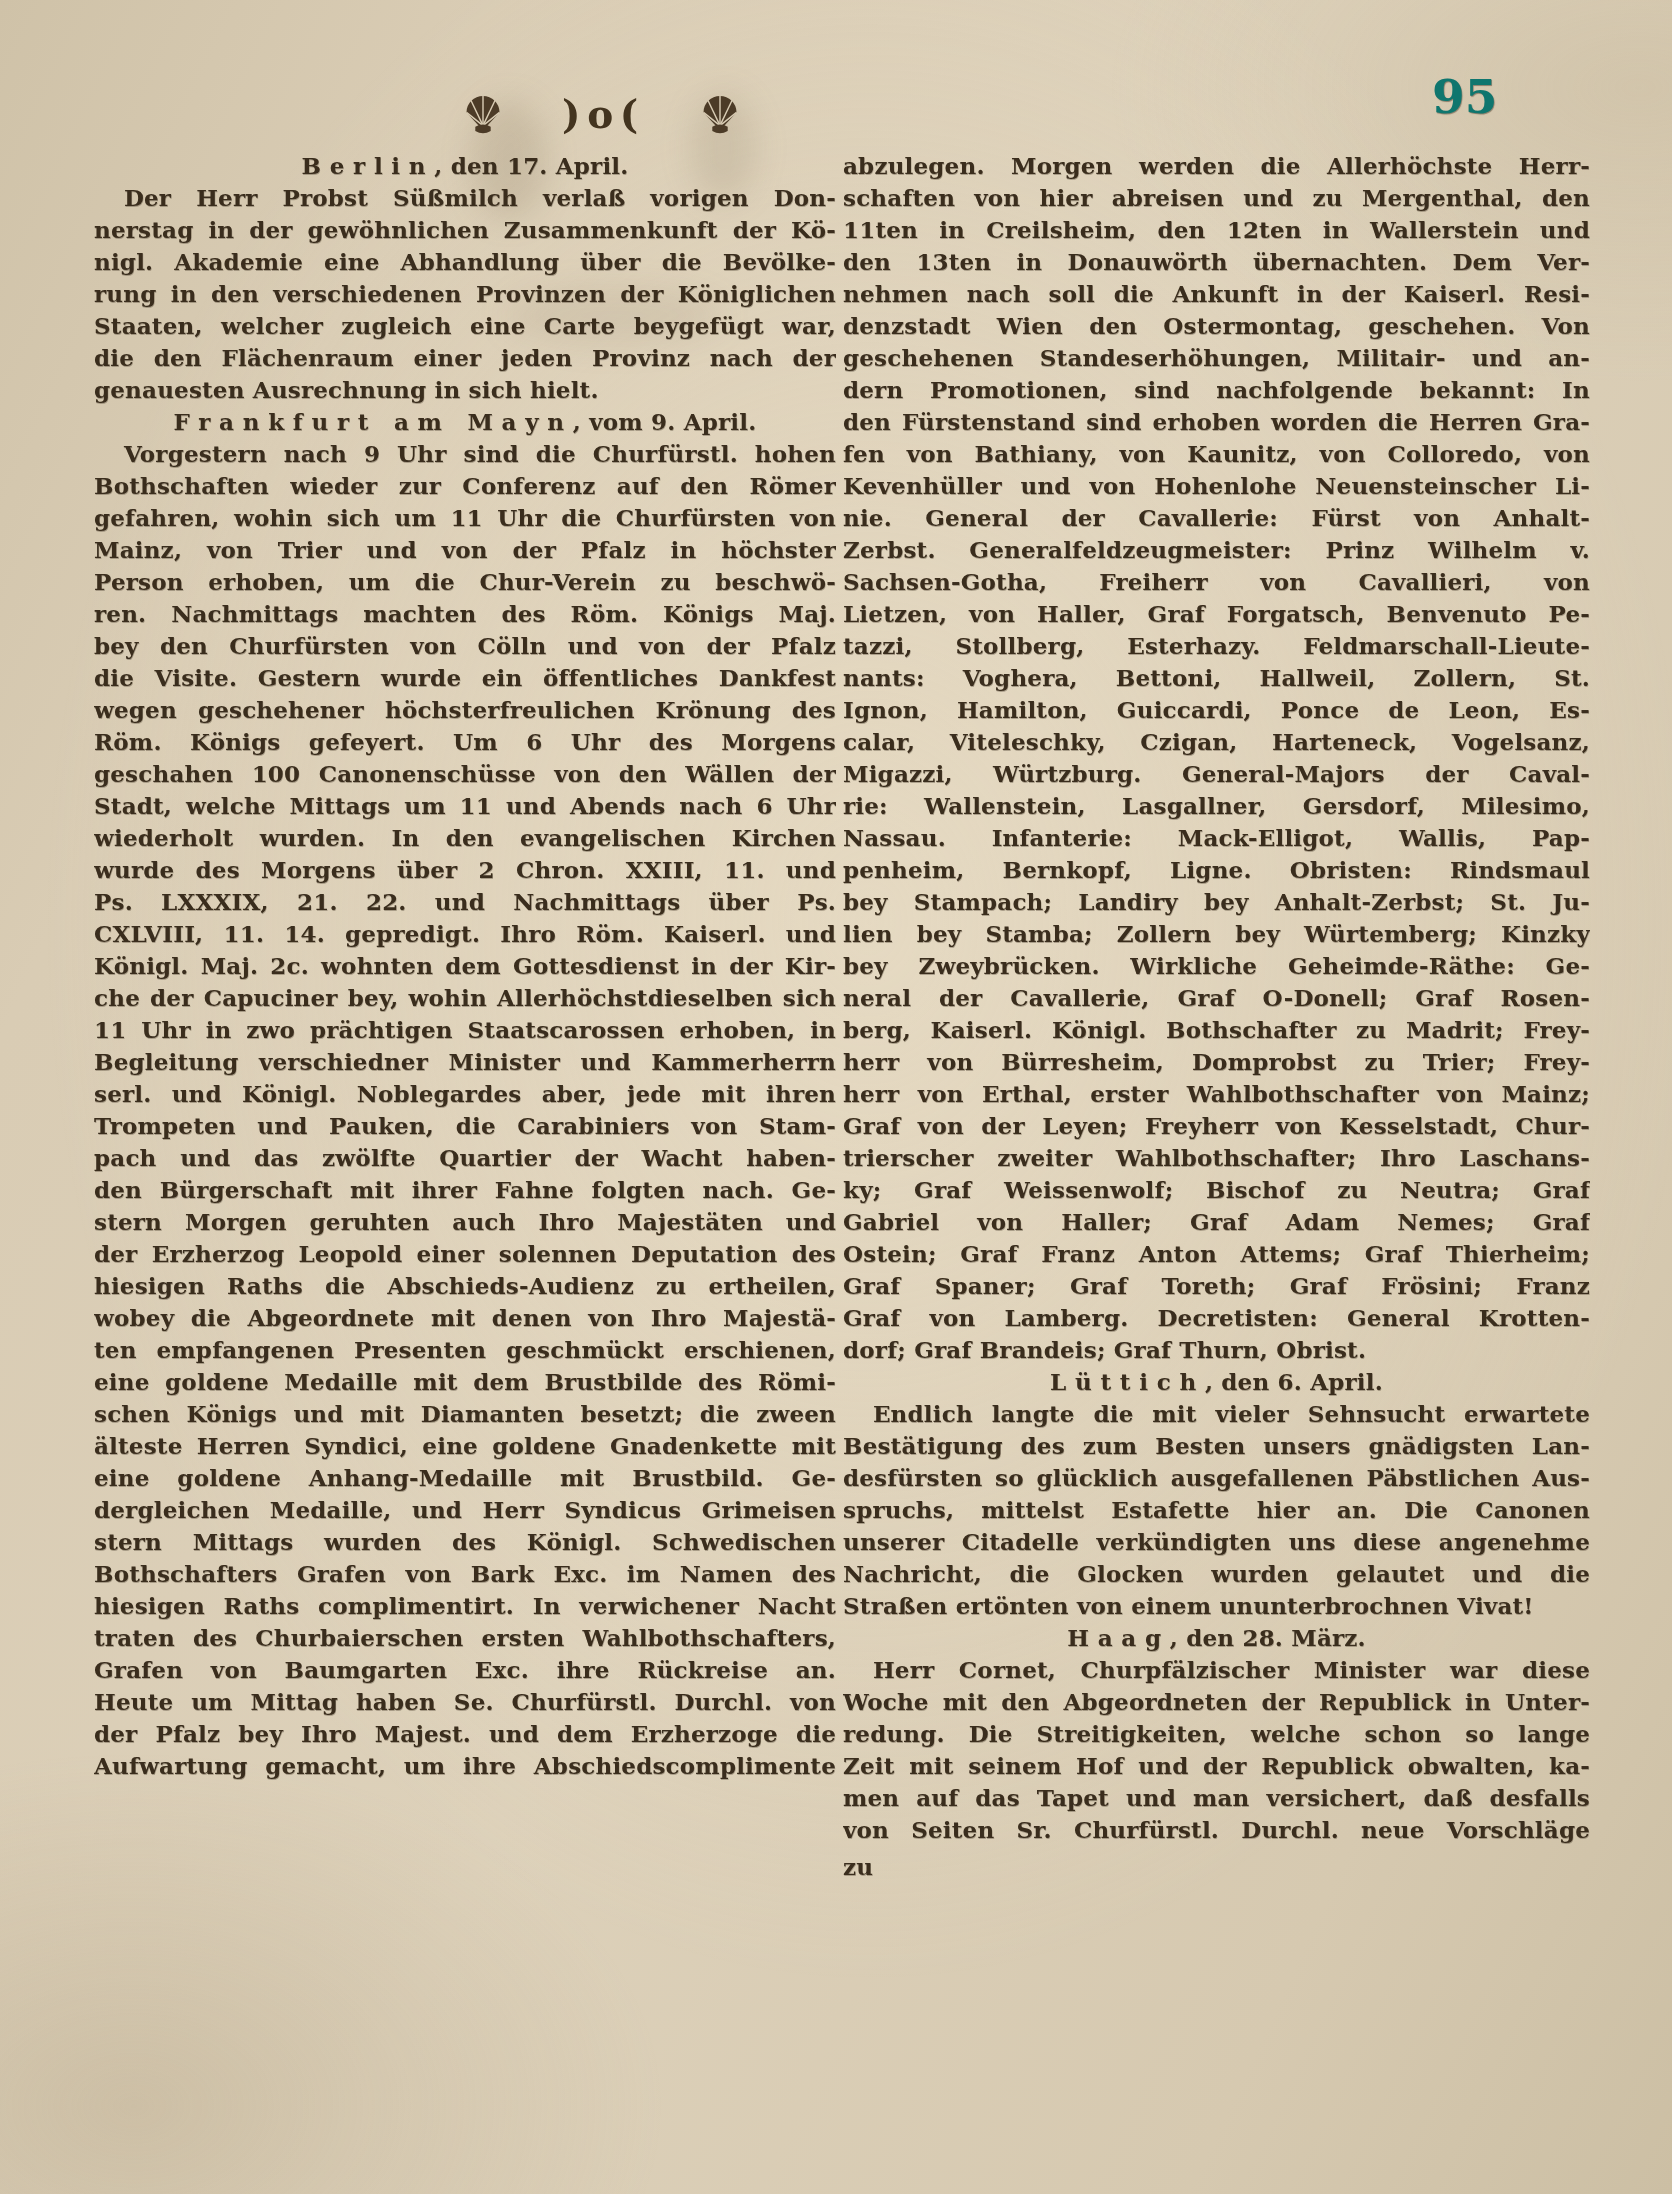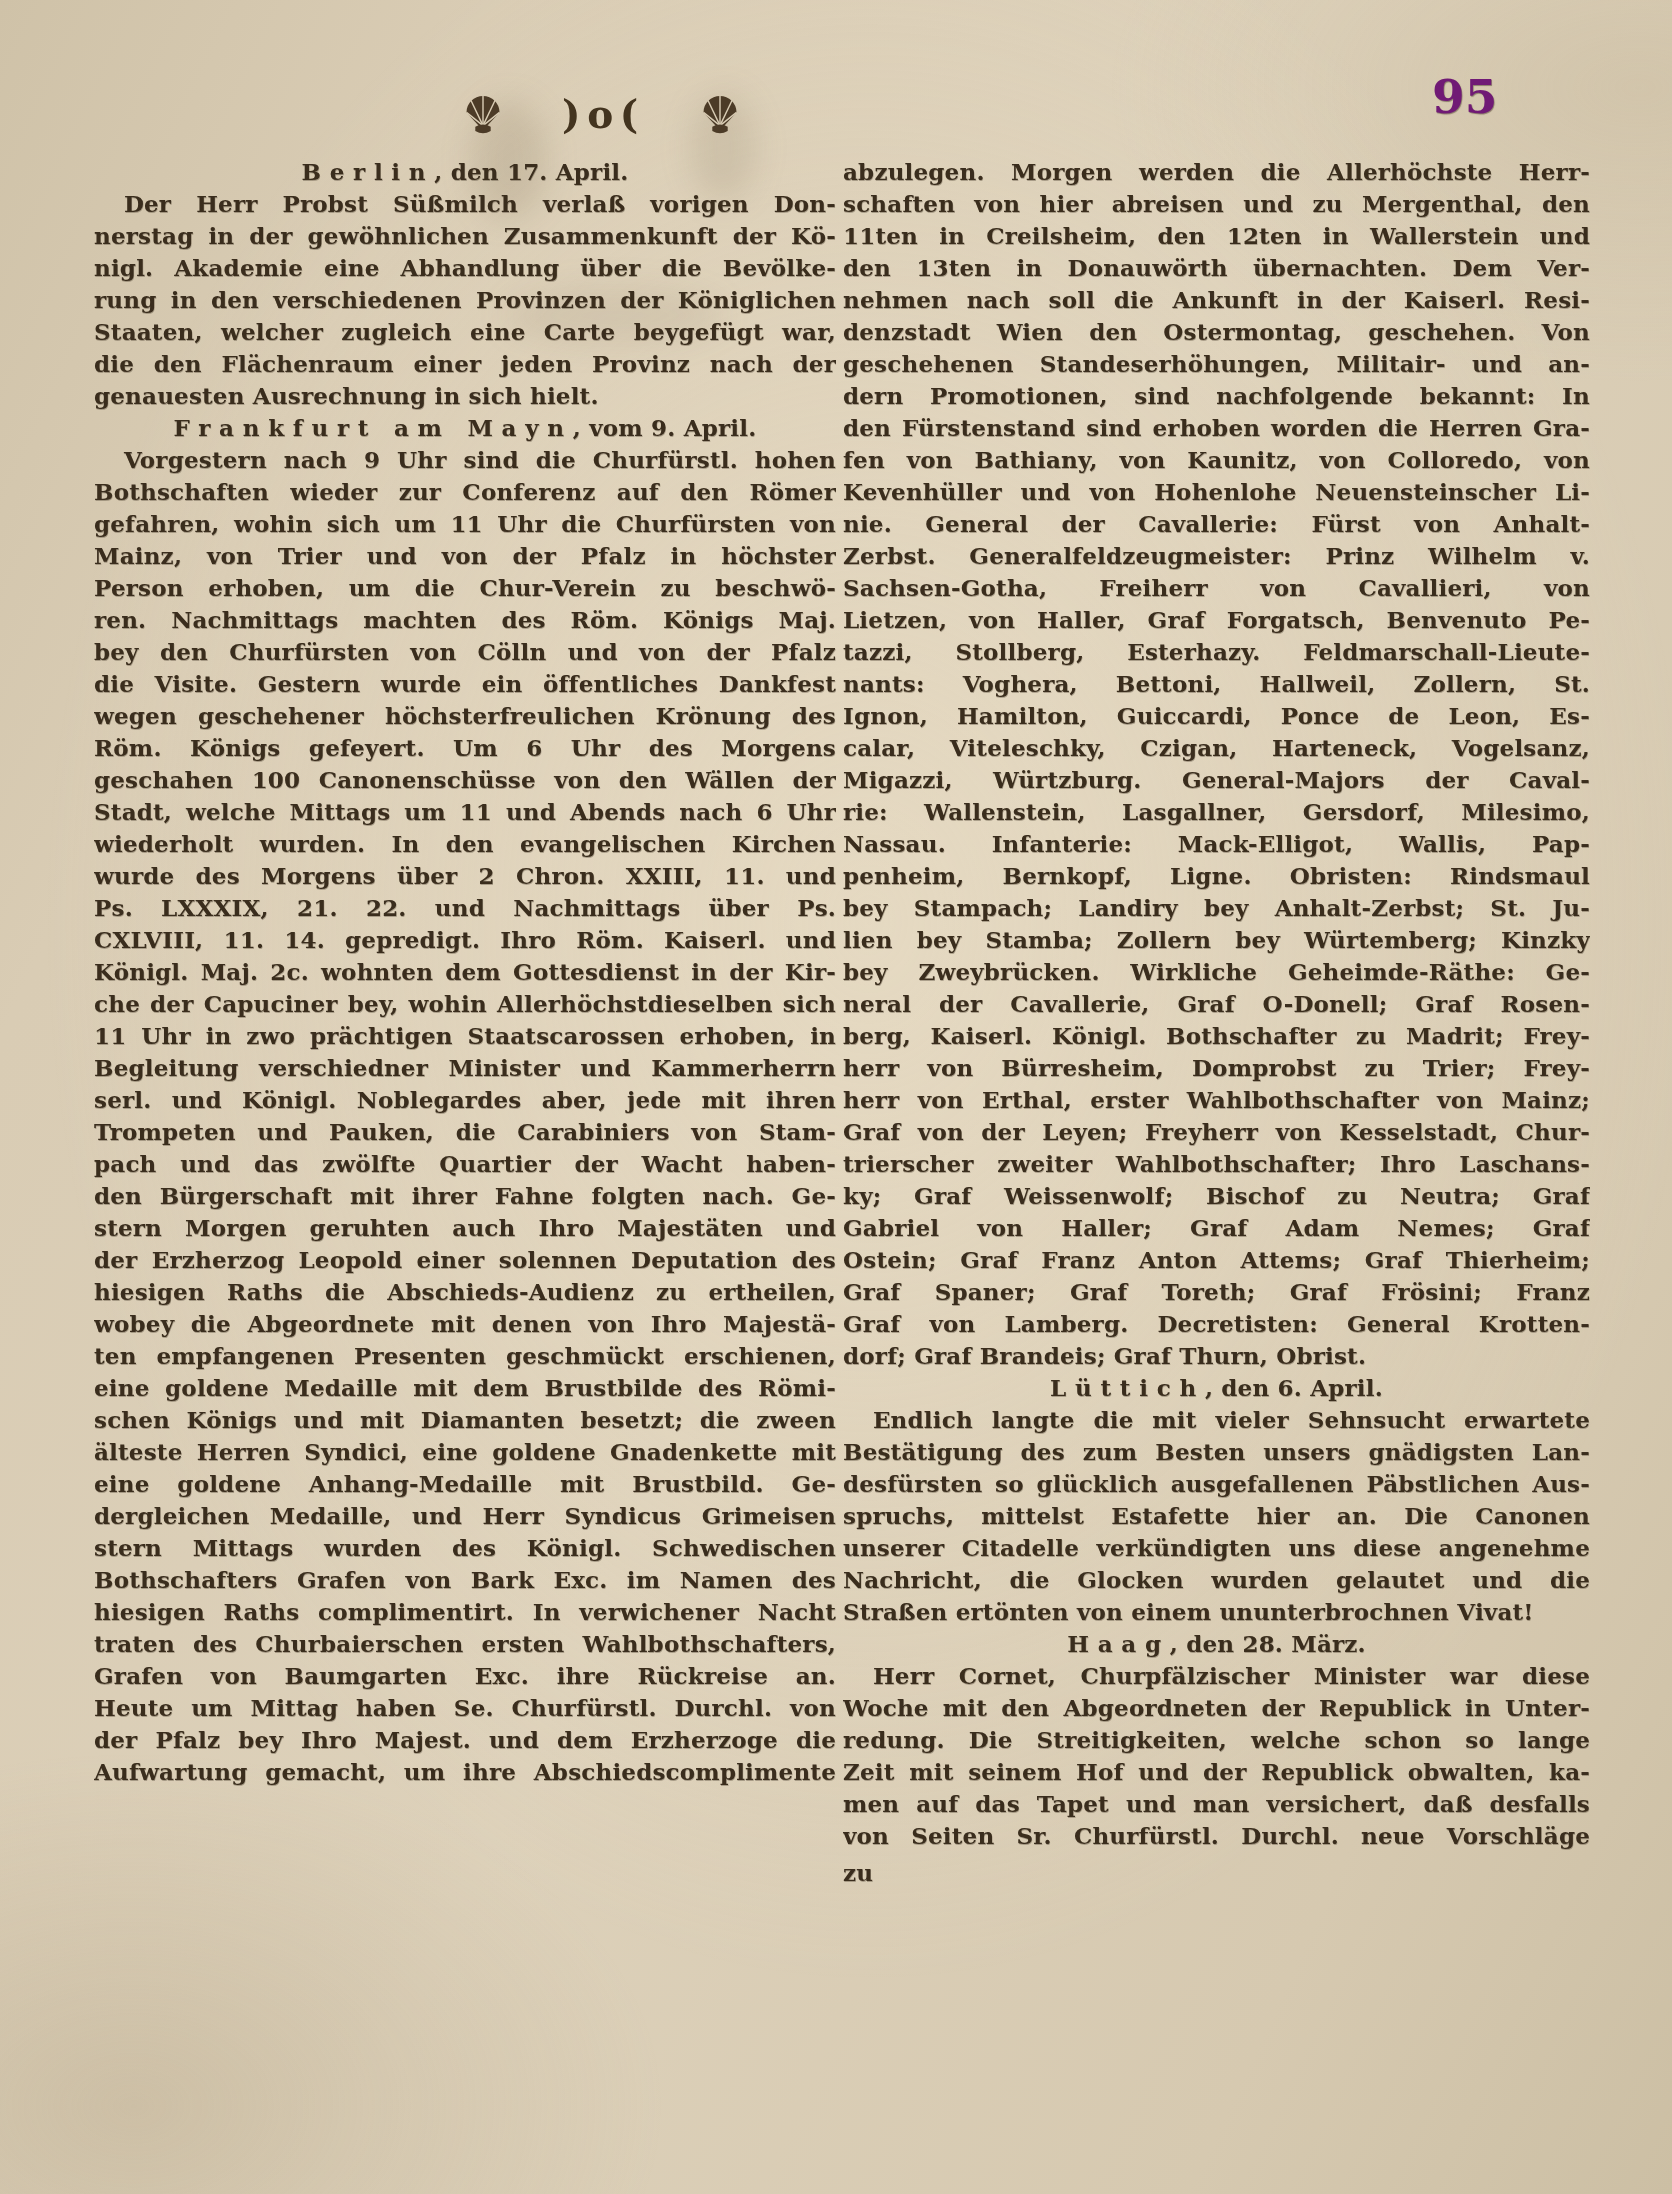--- a/index.html
+++ b/index.html
@@ -16,28 +16,27 @@
   .stain{position:absolute;border-radius:50%;filter:blur(15px);pointer-events:none;}
   .ornament-row{position:absolute;top:84px;left:446px;width:303px;height:59px;}
   .shell{position:absolute;top:5px;}
   .shell.left{left:15px;} .shell.right{left:252px;}
   .center-mark{
     position:absolute;left:116px;top:6.7px;font-size:39px;letter-spacing:6.7px;
     color:#43341f;font-weight:700;
   }
   .page-number{
     position:absolute;left:1432px;top:69px;font-size:47px;font-weight:700;
-    color:#701a75;text-shadow:0.8px 0.8px 0.8px rgba(53,40,24,.45);
+    color:#0f766e;text-shadow:0.8px 0.8px 0.8px rgba(53,40,24,.45);
   }
   .col{
     position:absolute;top:150px;width:742px;
     font-size:23px;line-height:32px;font-weight:700;
     letter-spacing:0.2px;
     text-shadow:0.5px 0.5px 0.6px rgba(58,45,29,.33);
-    margin-top:6px;
   }
   .col-left{left:94px;}
   .col-right{left:843px;width:747px;}
   .line{height:32px;overflow:hidden;text-align:justify;text-align-last:justify;}
   .line.last{text-align-last:left;}
   .line.indent{text-indent:1.3em;}
   .dateline{height:32px;overflow:hidden;text-align:center;text-align-last:center;}
   .dateline .city{letter-spacing:.38em;}
   .catchword{margin-top:5px;text-align:left;padding-right:11.8px;height:32px;}
 </style>

